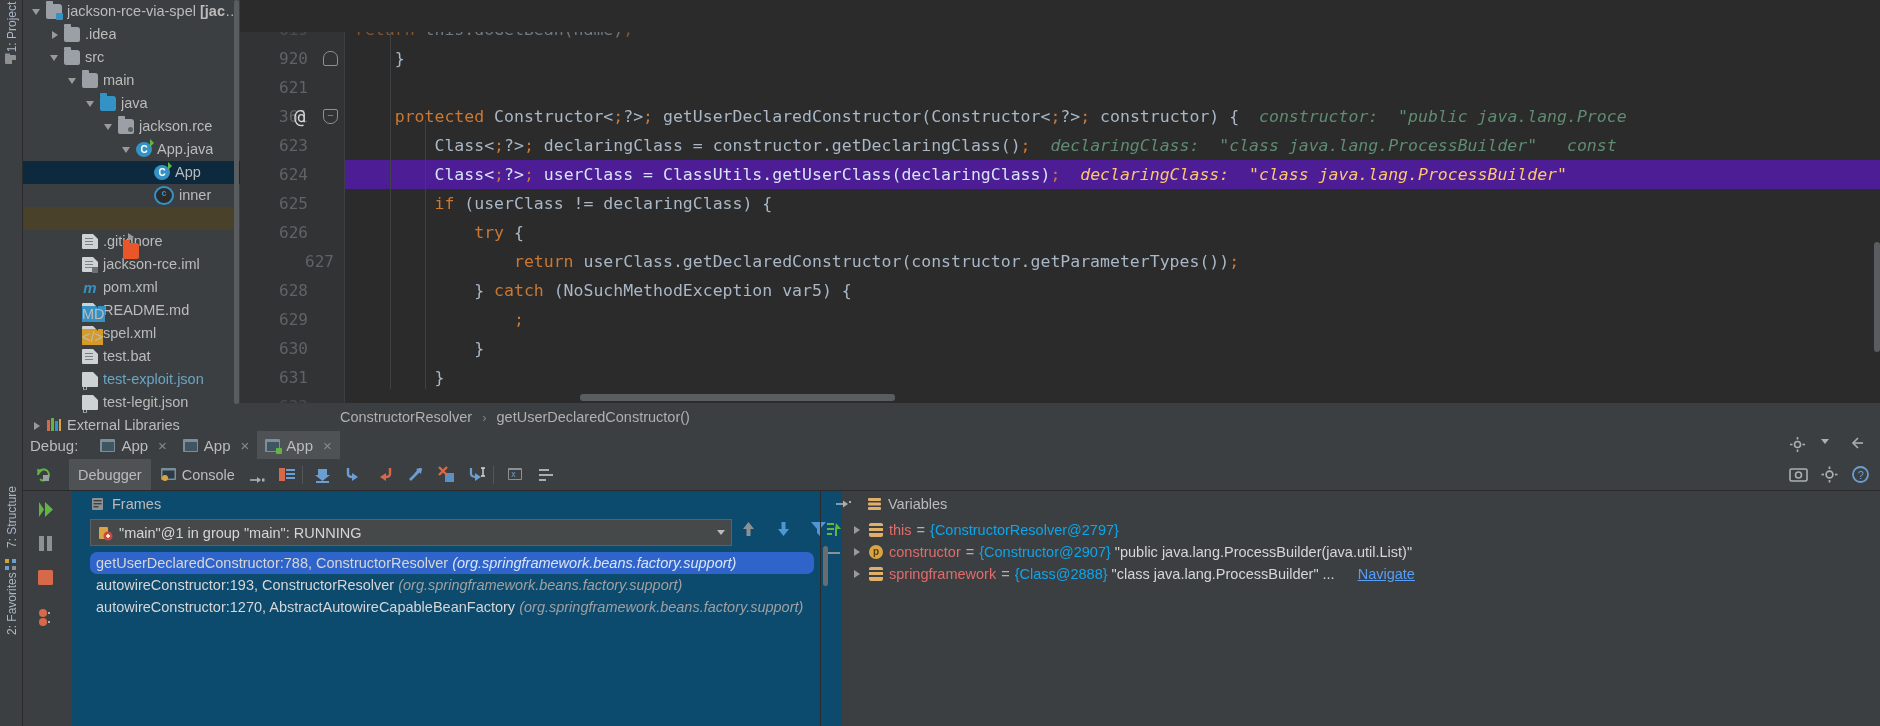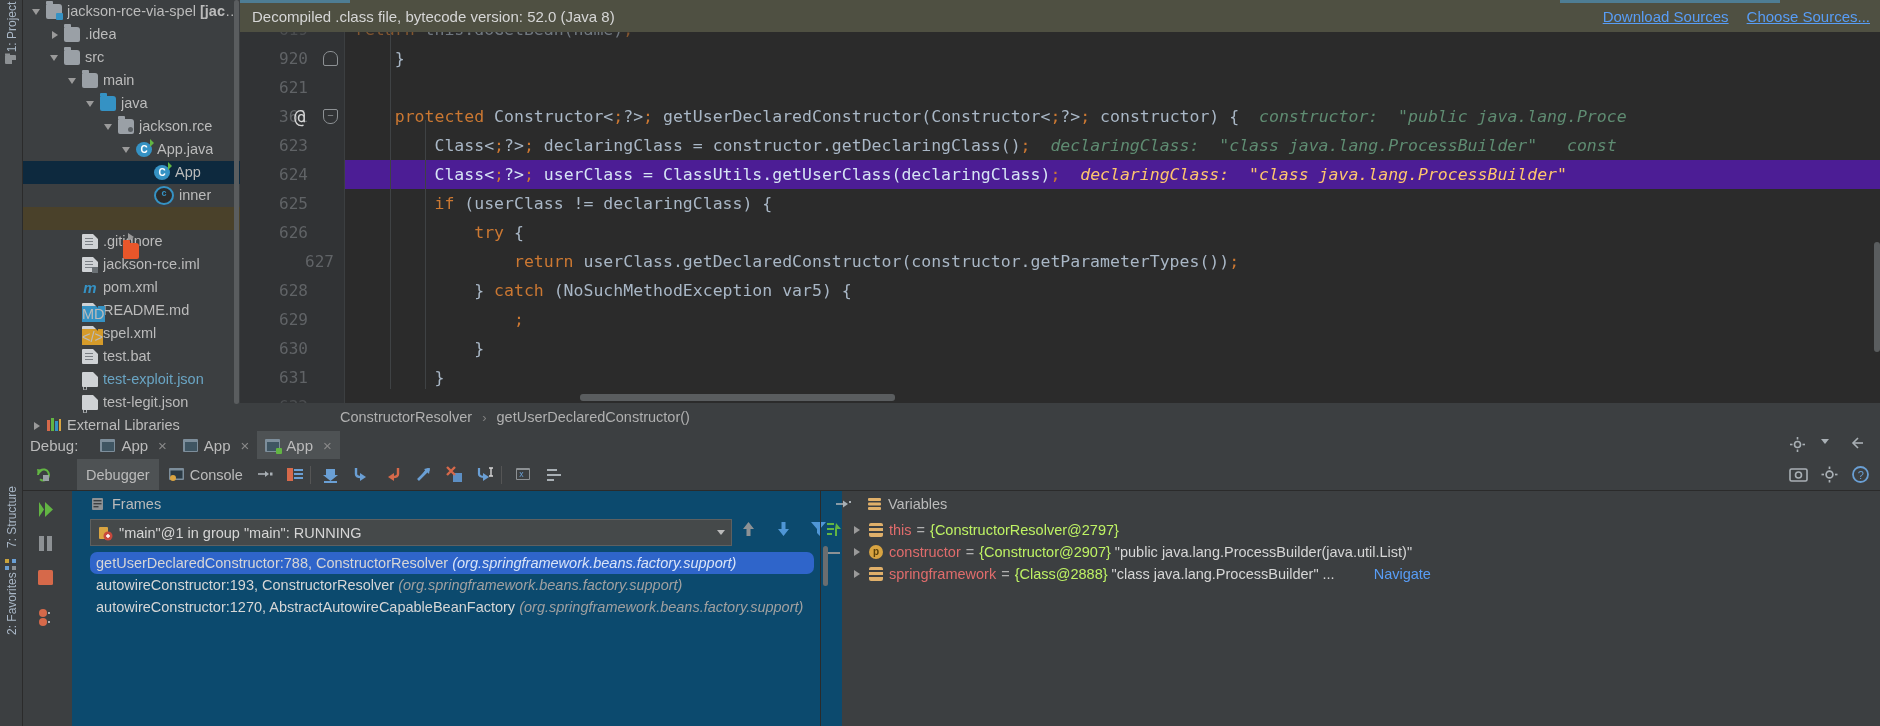--- a/index.html
+++ b/index.html
@@ -208,23 +208,23 @@
     position:absolute;left:10px;right:0;height:22px;line-height:22px;
     font-size:14.5px;white-space:nowrap;display:flex;align-items:center;
   }
   .var-arrow{width:11px;height:11px;margin-right:6px;position:relative;flex:0 0 11px;}
   .var-arrow::before{content:"";position:absolute;left:2px;top:1px;border-left:6px solid #9a9a9a;border-top:4px solid transparent;border-bottom:4px solid transparent;}
   .var-ico{width:14px;height:14px;margin-right:6px;flex:0 0 14px;position:relative;}
   .var-ico.obj{background:linear-gradient(#e0b06a 0 3px,#3c3f41 3px 5px,#e0b06a 5px 8px,#3c3f41 8px 10px,#e0b06a 10px 13px);border-radius:2px;}
   .var-ico.param{background:#d9a441;border-radius:50%;color:#5b4109;font-size:10px;font-weight:bold;line-height:14px;text-align:center;}
   .vname{color:#e06c6c;}
   .veq{color:#b0b0b0;margin:0 5px;}
-  .vid{color:#bef264;}
+  .vid{color:#0ea5e9;}
   .vstr{color:#d6d6d6;}
-  .vnav{color:#589df6;margin-left:18px;padding-left:21px;}
+  .vnav{color:#589df6;text-decoration:underline;margin-left:2px;padding-left:21px;}
 
   .sep-v{position:absolute;top:0;bottom:0;width:1px;background:#2b2b2b;}
   .hr-line{position:absolute;left:0;right:0;height:1px;background:#2b2b2b;}
 
   
   svg{display:block;}
 </style>
 </head>
 <body>
 
@@ -386,29 +386,20 @@
           <span class="tree-label">External Libraries</span>
         </div>
       </div>
     <div class="sb-scroll">
       <div class="sb-thumb"></div>
     </div>
   </div>
 
   <div class="editor">
 
-    <div class="notice">
-      <div class="notice-accent"></div>
-      <div class="notice-accent2"></div>
-      <div class="ntext">Decompiled .class file, bytecode version: 52.0 (Java 8)</div>
-      <div class="nlinks">
-        <span class="nlink">Download Sources</span>
-        <span class="nlink">Choose Sources...</span>
-      </div>
-    </div>
 
     <div class="code-area">
       <div class="gutter"></div>
       <div class="gutter-sep"></div>
       <div id="lines">
           <div class="ln" style="top: -17px; opacity: 0.55;">619</div>
           <div class="codeline" style="top: -17px; padding-left: 10px; opacity: 0.55;"><span class="txt"><span class="kw">return</span> this.doGetBean(name)<span class="semi">;</span></span></div>
           <div class="ln" style="top: 12px;">920</div>
           <div class="fold closeb" style="top: 12px;">
             <span class="box"></span>
@@ -506,21 +497,21 @@
     </div>
 
     <div class="dbg-toolbar">
       <span class="tbi" style="margin-left:12px;">
         <svg width="19" height="19" viewBox="0 0 19 19">
             <path d="M4 10 a5.5 5.5 0 1 1 2 4.2" fill="none" stroke="#62b543" stroke-width="2"></path>
             <polygon points="3,4 9,5 4,10" fill="#62b543"></polygon>
             <rect x="9" y="10" width="6" height="6" fill="#9aa0a6"></rect>
           </svg>
       </span>
-      <div id="dsubtabs" style="display:flex;align-items:center;margin-left:24px;">
+      <div id="dsubtabs" style="display:flex;align-items:flex-end;margin-left:16px;">
           <div class="dtab2 active">
             <span>Debugger</span>
           </div>
           <div class="dtab2">
             <span class="tbi" style="width:17px;height:17px;">
               <svg width="17" height="17" viewBox="0 0 17 17">
                 <rect x="1" y="2" width="15" height="12" fill="#7d8e9b" rx="1"></rect>
                 <rect x="2.5" y="4.5" width="12" height="8" fill="#2b3a44"></rect>
                 <circle cx="5" cy="12" r="3" fill="#d9a441"></circle>
               </svg>

